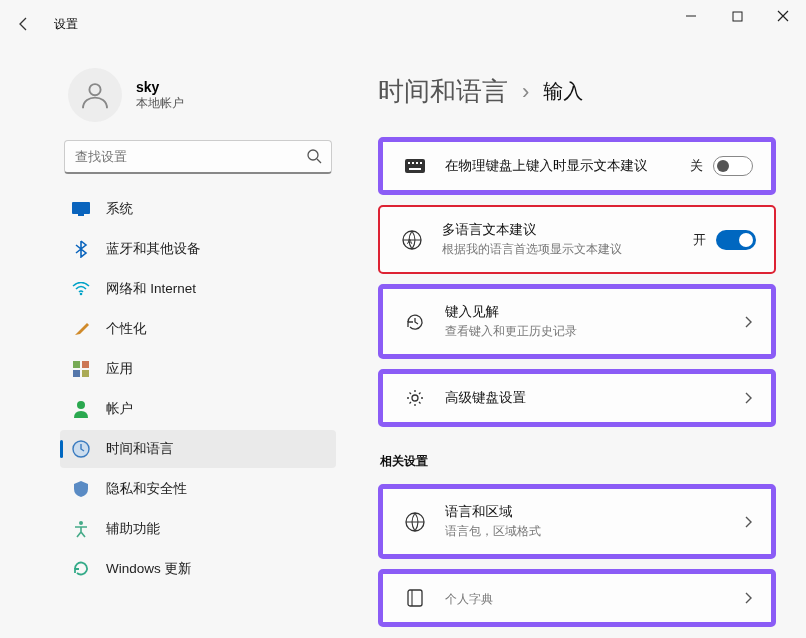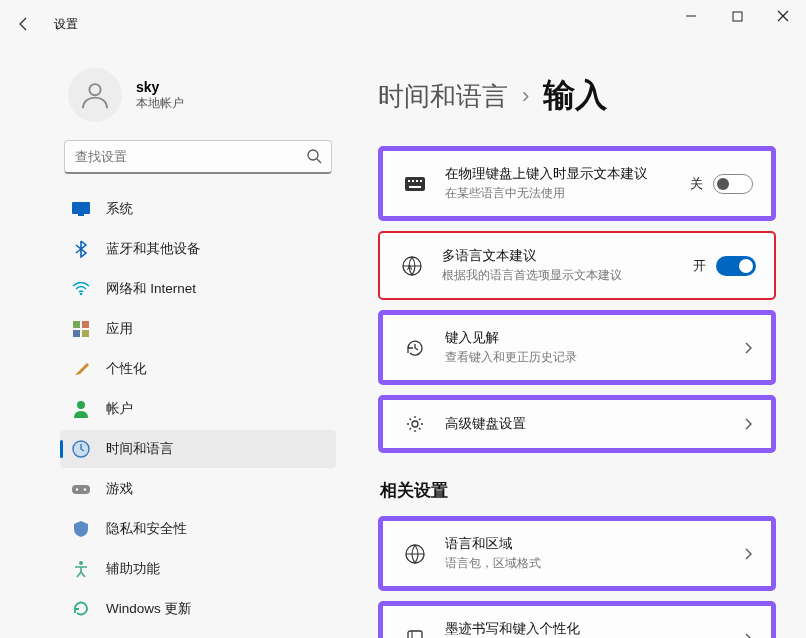--- a/index.html
+++ b/index.html
@@ -32,41 +32,41 @@
 
 .nav-item { display: flex; align-items: center; height: 38px; border-radius: 4px; padding: 0 10px; cursor: pointer; font-size: 13.5px; color: #222; margin-bottom: 2px; }
 .nav-item.selected { background: #eaeaea; position: relative; }
 .nav-item.selected::before { content: ""; position: absolute; left: 0; top: 10px; bottom: 10px; width: 3px; background: #0067c0; border-radius: 2px; }
 .nav-icon { width: 22px; height: 22px; display: flex; align-items: center; justify-content: center; margin-right: 14px; }
 
 
 .breadcrumb { display: flex; align-items: center; gap: 14px; margin: 10px 0 28px 0; }
 .bc-parent { font-size: 26px; color: #555; }
 .bc-sep { font-size: 22px; color: #888; }
-.bc-current { font-size: 32px; font-weight: 700; color: #111; }
+.bc-current { font-size: 20px; font-weight: 400; color: #111; }
 
 
 .card { background: #fdfdfd; border: 5px solid #8b5cf6; border-radius: 5px; display: flex; align-items: center; padding: 14px 18px; margin-bottom: 10px; cursor: pointer; }
 .card.highlight { border: 2.5px solid #d23; }
 .card-icon { width: 28px; display: flex; align-items: center; justify-content: center; color: #333; }
 .card-text { flex: 1; margin-left: 16px; }
 .card-title { font-size: 13.5px; color: #111; }
 .card-sub { font-size: 12px; color: #777; margin-top: 2px; }
 .card-right { display: flex; align-items: center; gap: 10px; }
 .state-label { font-size: 13px; color: #222; }
 .chevron { color: #555; }
 
 
 .toggle { width: 40px; height: 20px; border-radius: 10px; position: relative; }
 .toggle.off { background: #fff; border: 1px solid #888; }
 .toggle.off::after { content: ""; position: absolute; left: 3px; top: 3px; width: 12px; height: 12px; background: #555; border-radius: 50%; }
 .toggle.on { background: #0067c0; }
 .toggle.on::after { content: ""; position: absolute; right: 3px; top: 3px; width: 14px; height: 14px; background: #fff; border-radius: 50%; }
 
-.section-title { font-size: 17px; font-weight: 600; margin: 26px 0 14px 2px; color: #111; }
+.section-title { font-size: 12px; font-weight: 600; margin: 26px 0 14px 2px; color: #111; }
 
 
 .ic-blue { color: #0a64bd; }
 .ic-green { color: #2aa84f; }
 .ic-teal { color: #00a2c7; }
 .ic-brush { color: #d08a2a; }
 .ic-grid { color: #5a5a5a; }
 
 ::-webkit-scrollbar { width: 0; height: 0; }
 </style>
@@ -144,65 +144,55 @@
     <div class="nav-item">
       <span class="nav-icon ic-teal">
           <svg width="18" height="14" viewBox="0 0 18 14">
             <path d="M1 4 Q9 -3 17 4 M4 7 Q9 2 14 7 M7 10 Q9 8 11 10" stroke="#00a2c7" stroke-width="1.6" fill="none"></path>
             <circle cx="9" cy="12" r="1.3" fill="#00a2c7"></circle>
           </svg>
         </span>
       <span>网络和 Internet</span>
     </div>
     <div class="nav-item">
+      <span class="nav-icon ic-brush">
+          <svg width="18" height="18" viewBox="0 0 18 18">
+            <path d="M3 15 L6 12 L15 3 L17 5 L8 14 L3 15" fill="#d08a2a"></path>
+          </svg>
+        </span>
+      <span>个性化</span>
+    </div>
+    <div class="nav-item">
       <span class="nav-icon ic-grid">
           <svg width="16" height="16" viewBox="0 0 16 16">
             <rect x="0" y="0" width="7" height="7" fill="#7a5"></rect>
             <rect x="9" y="0" width="7" height="7" fill="#c75"></rect>
             <rect x="0" y="9" width="7" height="7" fill="#57a"></rect>
             <rect x="9" y="9" width="7" height="7" fill="#aa5"></rect>
           </svg>
         </span>
       <span>应用</span>
     </div>
     <div class="nav-item">
-      <span class="nav-icon ic-brush">
-          <svg width="18" height="18" viewBox="0 0 18 18">
-            <path d="M3 15 L6 12 L15 3 L17 5 L8 14 L3 15" fill="#d08a2a"></path>
-          </svg>
-        </span>
-      <span>个性化</span>
-    </div>
-    <div class="nav-item">
       <span class="nav-icon ic-green">
           <svg width="16" height="18" viewBox="0 0 16 18">
             <circle cx="8" cy="5" r="4" fill="#2aa84f"></circle>
             <path d="M1 18 Q1 11 8 11 Q15 11 15 18" fill="#2aa84f"></path>
           </svg>
         </span>
       <span>帐户</span>
     </div>
     <div class="nav-item selected">
       <span class="nav-icon">
           <svg width="18" height="18" viewBox="0 0 18 18">
             <circle cx="9" cy="9" r="8" stroke="#3a7bbf" stroke-width="1.4" fill="#cde"></circle>
             <path d="M9 4 V9 L12 11" stroke="#3a7bbf" stroke-width="1.4" fill="none"></path>
           </svg>
         </span>
       <span>时间和语言</span>
-    </div>
-    <div class="nav-item">
-      <span class="nav-icon">
-          <svg width="20" height="14" viewBox="0 0 20 14">
-            <rect x="1" y="3" width="18" height="9" rx="4" fill="#888"></rect>
-            <circle cx="6" cy="7.5" r="1.2" fill="#fff"></circle>
-            <circle cx="14" cy="7.5" r="1.2" fill="#fff"></circle>
-          </svg>
-        </span>
-      <span>游戏</span>
     </div>
     <div class="nav-item">
       <span class="nav-icon">
           <svg width="16" height="18" viewBox="0 0 16 18">
             <path d="M8 1 L15 4 V9 Q15 15 8 17 Q1 15 1 9 V4 Z" fill="#5a8bc4"></path>
           </svg>
         </span>
       <span>隐私和安全性</span>
     </div>
     <div class="nav-item">
@@ -238,21 +228,20 @@
             <rect x="1" y="1" width="20" height="14" rx="2" fill="#333"></rect>
             <rect x="4" y="4" width="2" height="2" fill="#fff"></rect>
             <rect x="8" y="4" width="2" height="2" fill="#fff"></rect>
             <rect x="12" y="4" width="2" height="2" fill="#fff"></rect>
             <rect x="16" y="4" width="2" height="2" fill="#fff"></rect>
             <rect x="5" y="10" width="12" height="2" fill="#fff"></rect>
           </svg>
         </span>
       <div class="card-text">
         <div class="card-title">在物理键盘上键入时显示文本建议</div>
-        <div class="card-sub">在某些语言中无法使用</div>
       </div>
       <div class="card-right">
         <span class="state-label">关</span>
         <div class="toggle off"></div>
       </div>
     </div>
 
     <div class="card highlight">
       <span class="card-icon">
           <svg width="22" height="22" viewBox="0 0 22 22">
@@ -328,21 +317,20 @@
     </div>
 
     <div class="card">
       <span class="card-icon">
           <svg width="18" height="20" viewBox="0 0 18 20">
             <rect x="2" y="2" width="14" height="16" rx="2" stroke="#333" stroke-width="1.3" fill="none"></rect>
             <line x1="6" y1="2" x2="6" y2="18" stroke="#333" stroke-width="1.1"></line>
           </svg>
         </span>
       <div class="card-text">
-        <div class="card-title">墨迹书写和键入个性化</div>
         <div class="card-sub">个人字典</div>
       </div>
       <div class="card-right chevron">
         <svg width="10" height="14" viewBox="0 0 10 14">
             <path d="M3 2 L8 7 L3 12" stroke="#555" stroke-width="1.4" fill="none"></path>
           </svg>
       </div>
     </div>
 
   </div>

